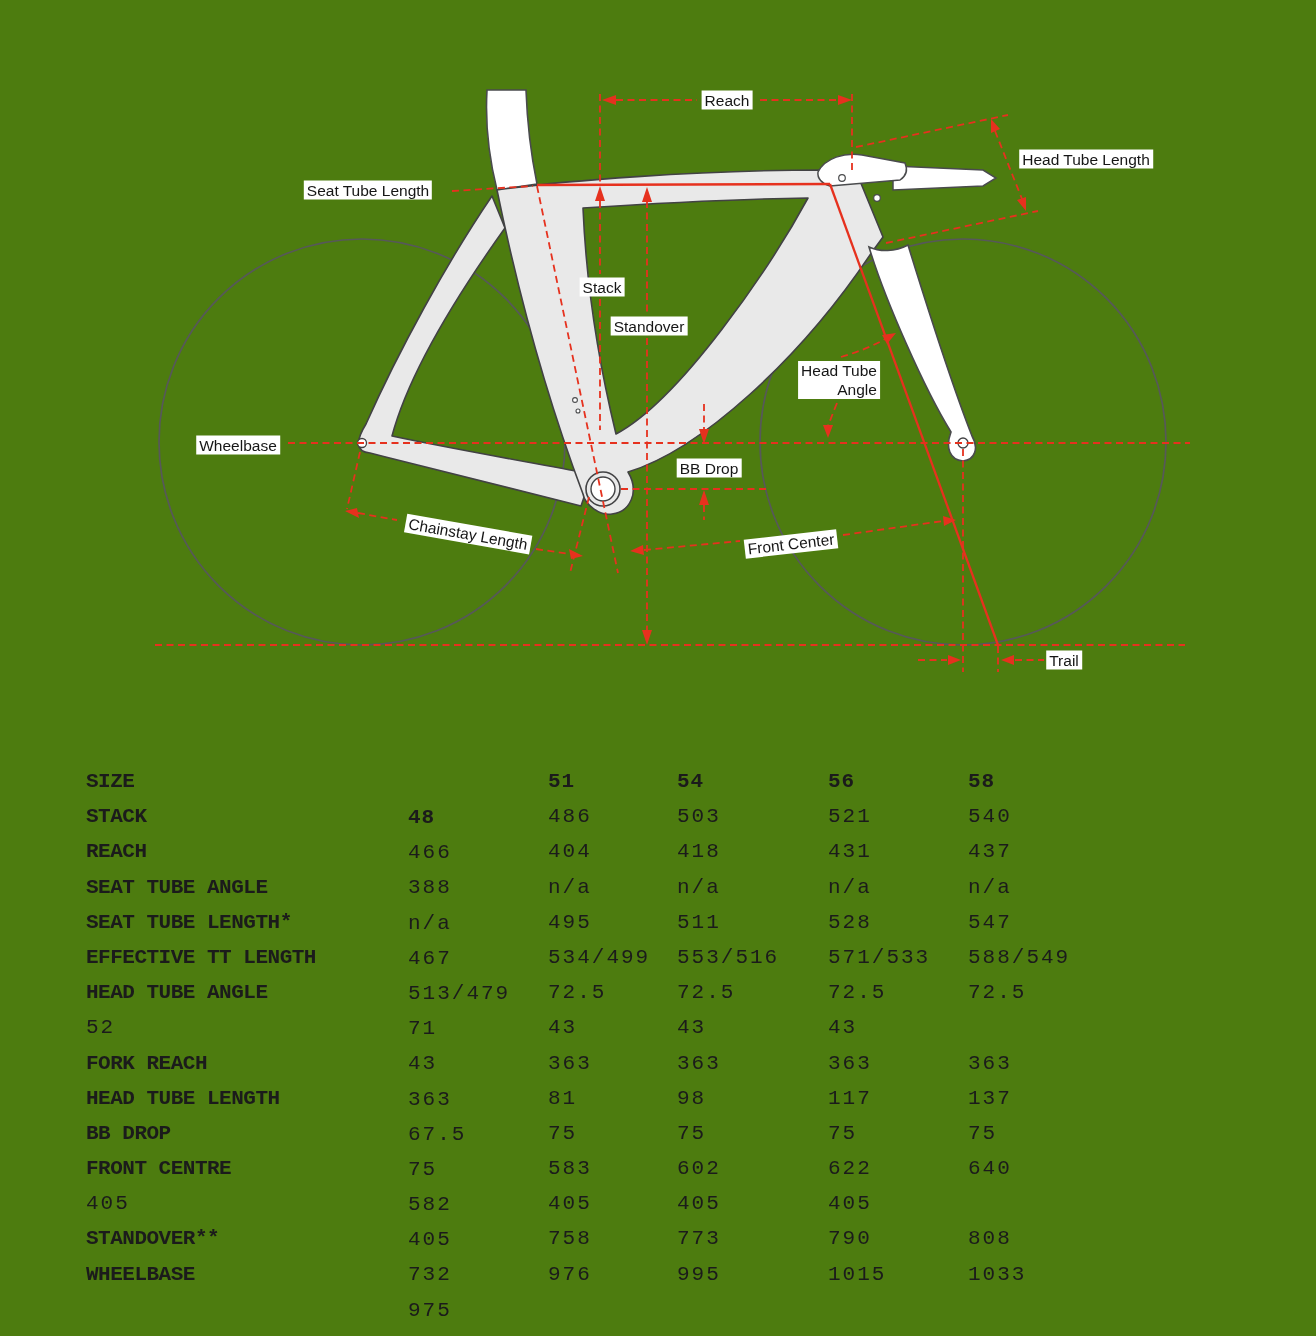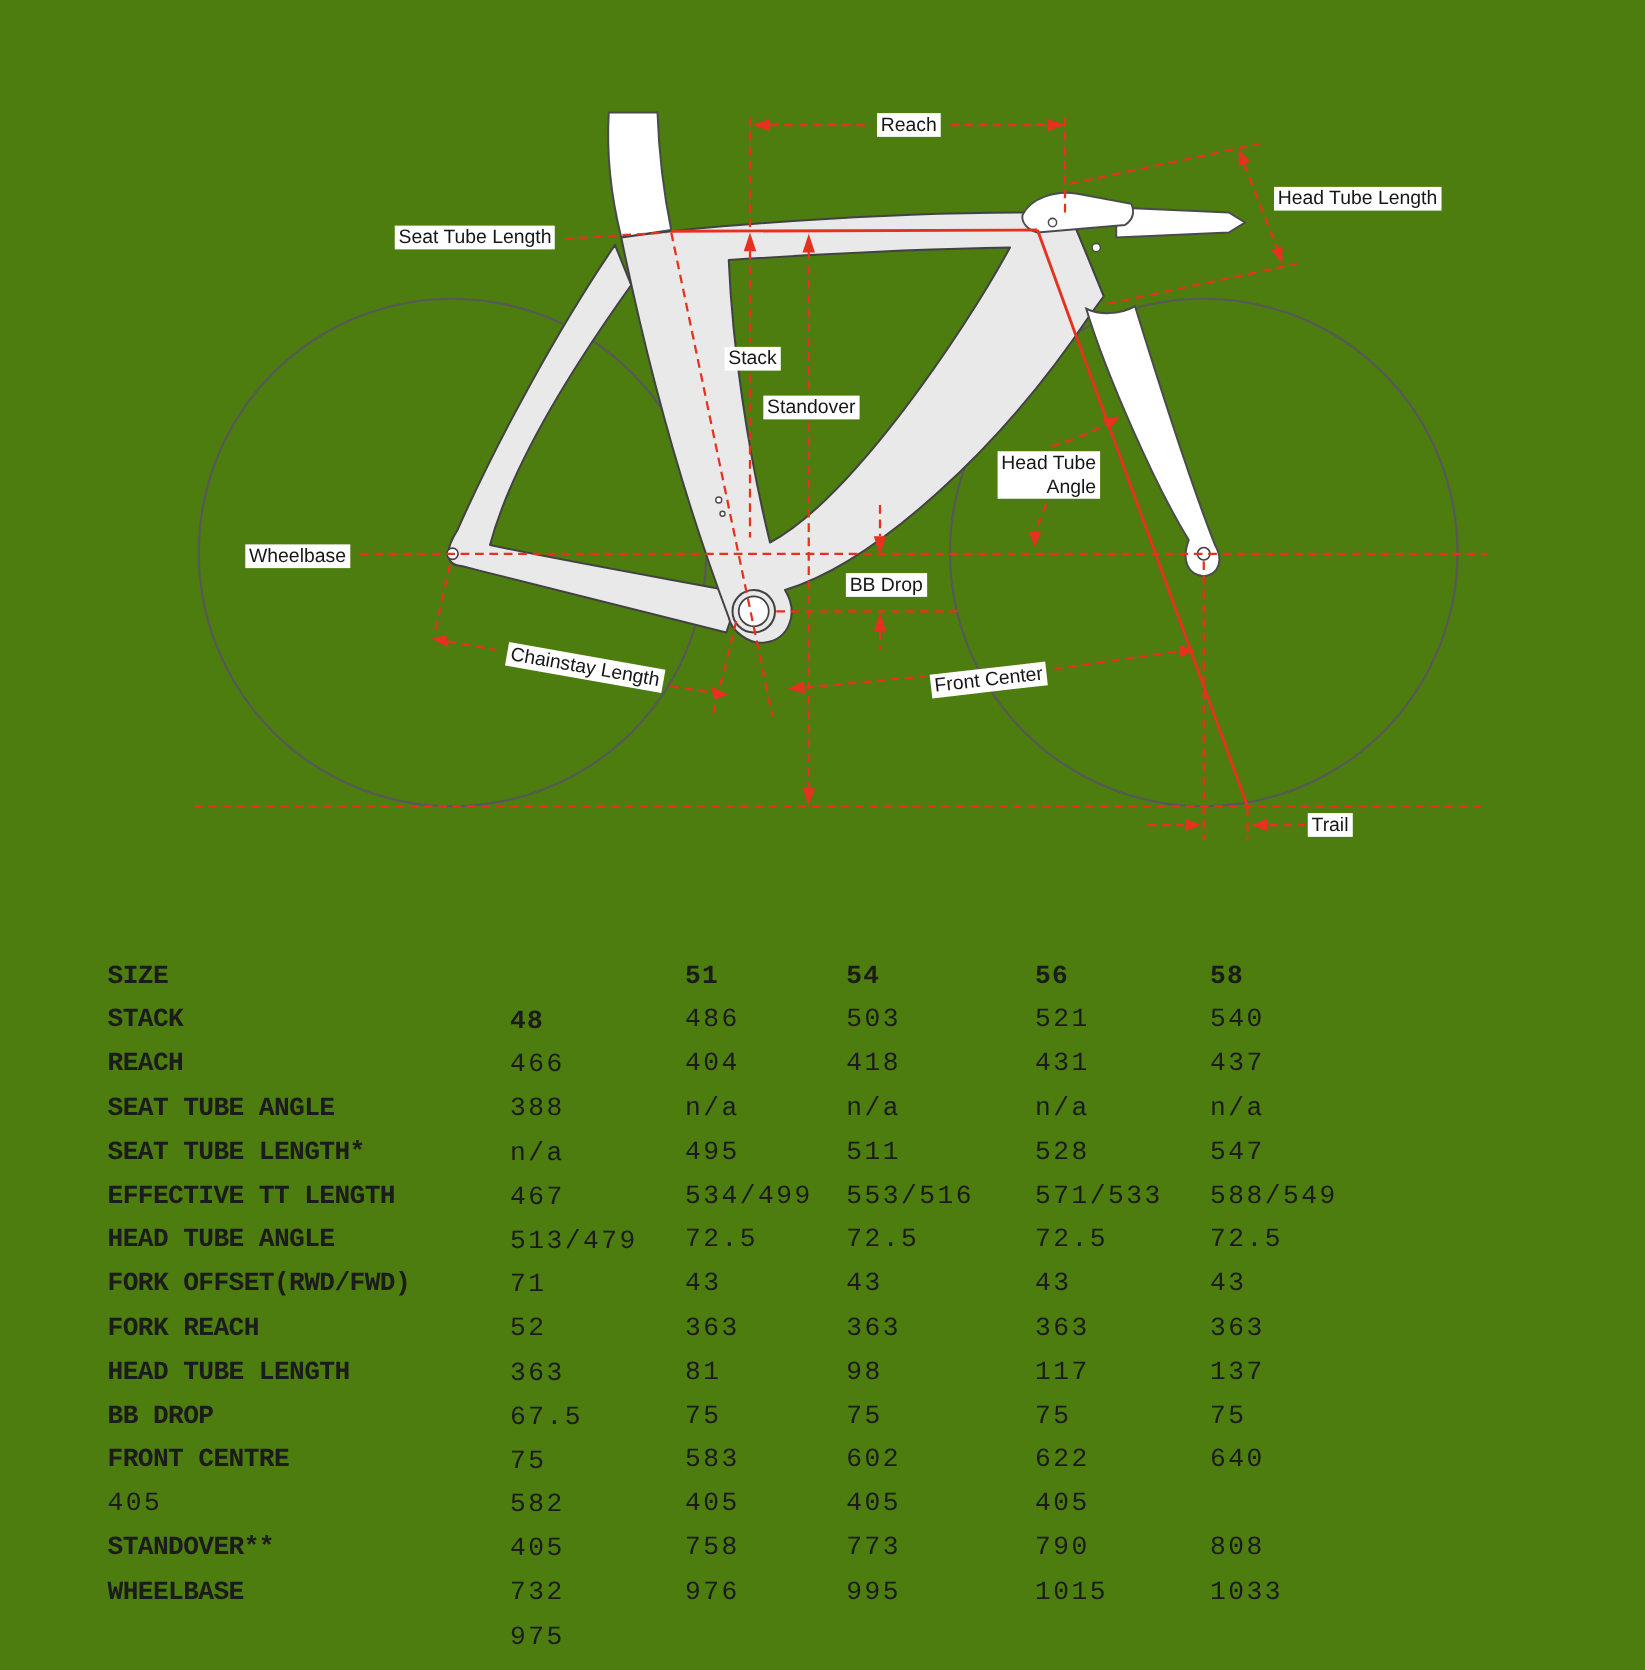--- a/index.html
+++ b/index.html
@@ -136,21 +136,21 @@
         <polygon points="956,520 944,526 943,516"></polygon>
         <polygon points="991,119 991,133 1000,129"></polygon>
         <polygon points="1026,211 1017,200 1026,197"></polygon>
         <polygon points="896,333 887,344 882,335"></polygon>
         <polygon points="828,438 823,425 833,425"></polygon>
       </g>
     </svg>
 
     <div class="dlabel" style="left:727px;top:100px;">Reach</div>
     <div class="dlabel" style="left:1086px;top:159px;">Head Tube Length</div>
-    <div class="dlabel" style="left:380px;top:190px;">Seat Tube Length</div>
+    <div class="dlabel" style="left:368px;top:190px;">Seat Tube Length</div>
     <div class="dlabel" style="left:602px;top:287px;">Stack</div>
     <div class="dlabel" style="left:649px;top:326px;">Standover</div>
     <div class="dlabel center2" style="left:839px;top:380px;"><span>Head Tube</span><br><span>Angle</span></div>
     <div class="dlabel" style="left:238px;top:445px;">Wheelbase</div>
     <div class="dlabel" style="left:709px;top:468px;">BB Drop</div>
     <div class="dlabel rot10" style="left:468px;top:534px;">Chainstay Length</div>
     <div class="dlabel rotm6" style="left:791px;top:544px;">Front Center</div>
     <div class="dlabel" style="left:1064px;top:660px;">Trail</div>
   </div>
 
@@ -206,21 +206,20 @@
   </div>
         <div class="trow">
     <span class="lab">HEAD TUBE ANGLE</span>
     <span class="v">71</span>
     <span class="v">72.5</span>
     <span class="v">72.5</span>
     <span class="v">72.5</span>
     <span class="v">72.5</span>
   </div>
         <div class="trow">
-    <span class="lab">FORK OFFSET(RWD/FWD)</span>
     <span class="v">52</span>
     <span class="v">43</span>
     <span class="v">43</span>
     <span class="v">43</span>
     <span class="v">43</span>
   </div>
         <div class="trow">
     <span class="lab">FORK REACH</span>
     <span class="v">363</span>
     <span class="v">363</span>

